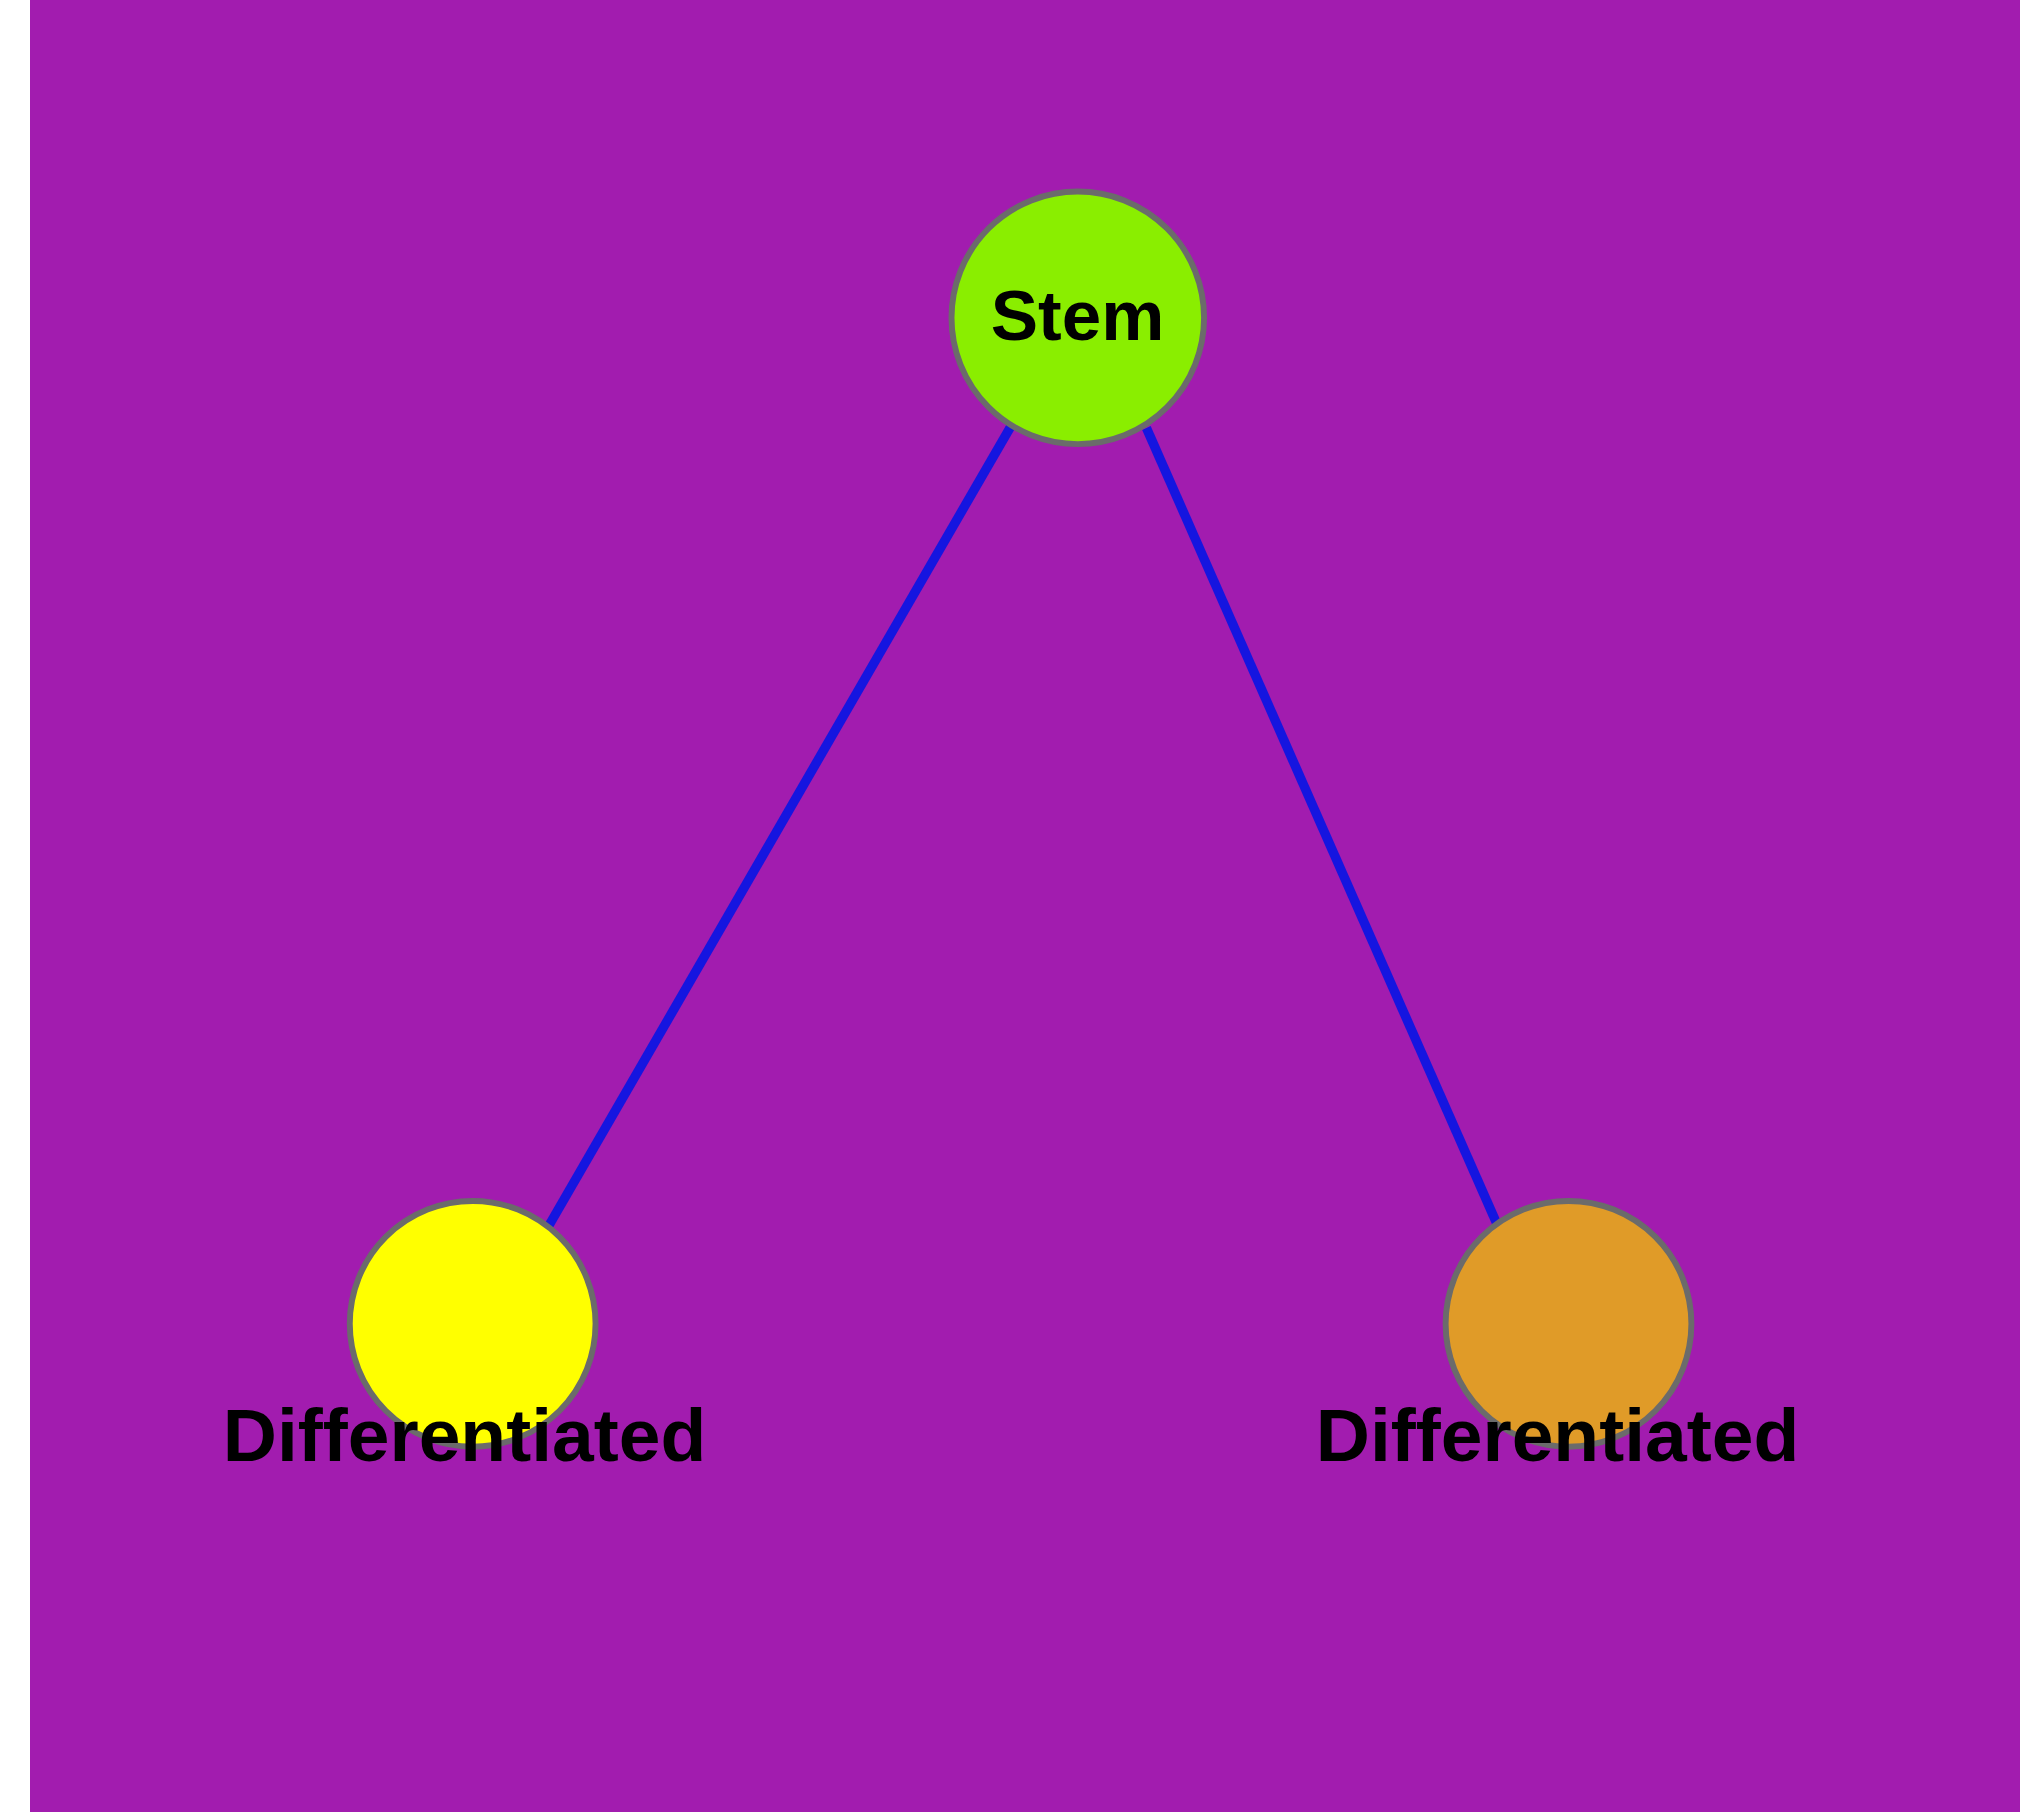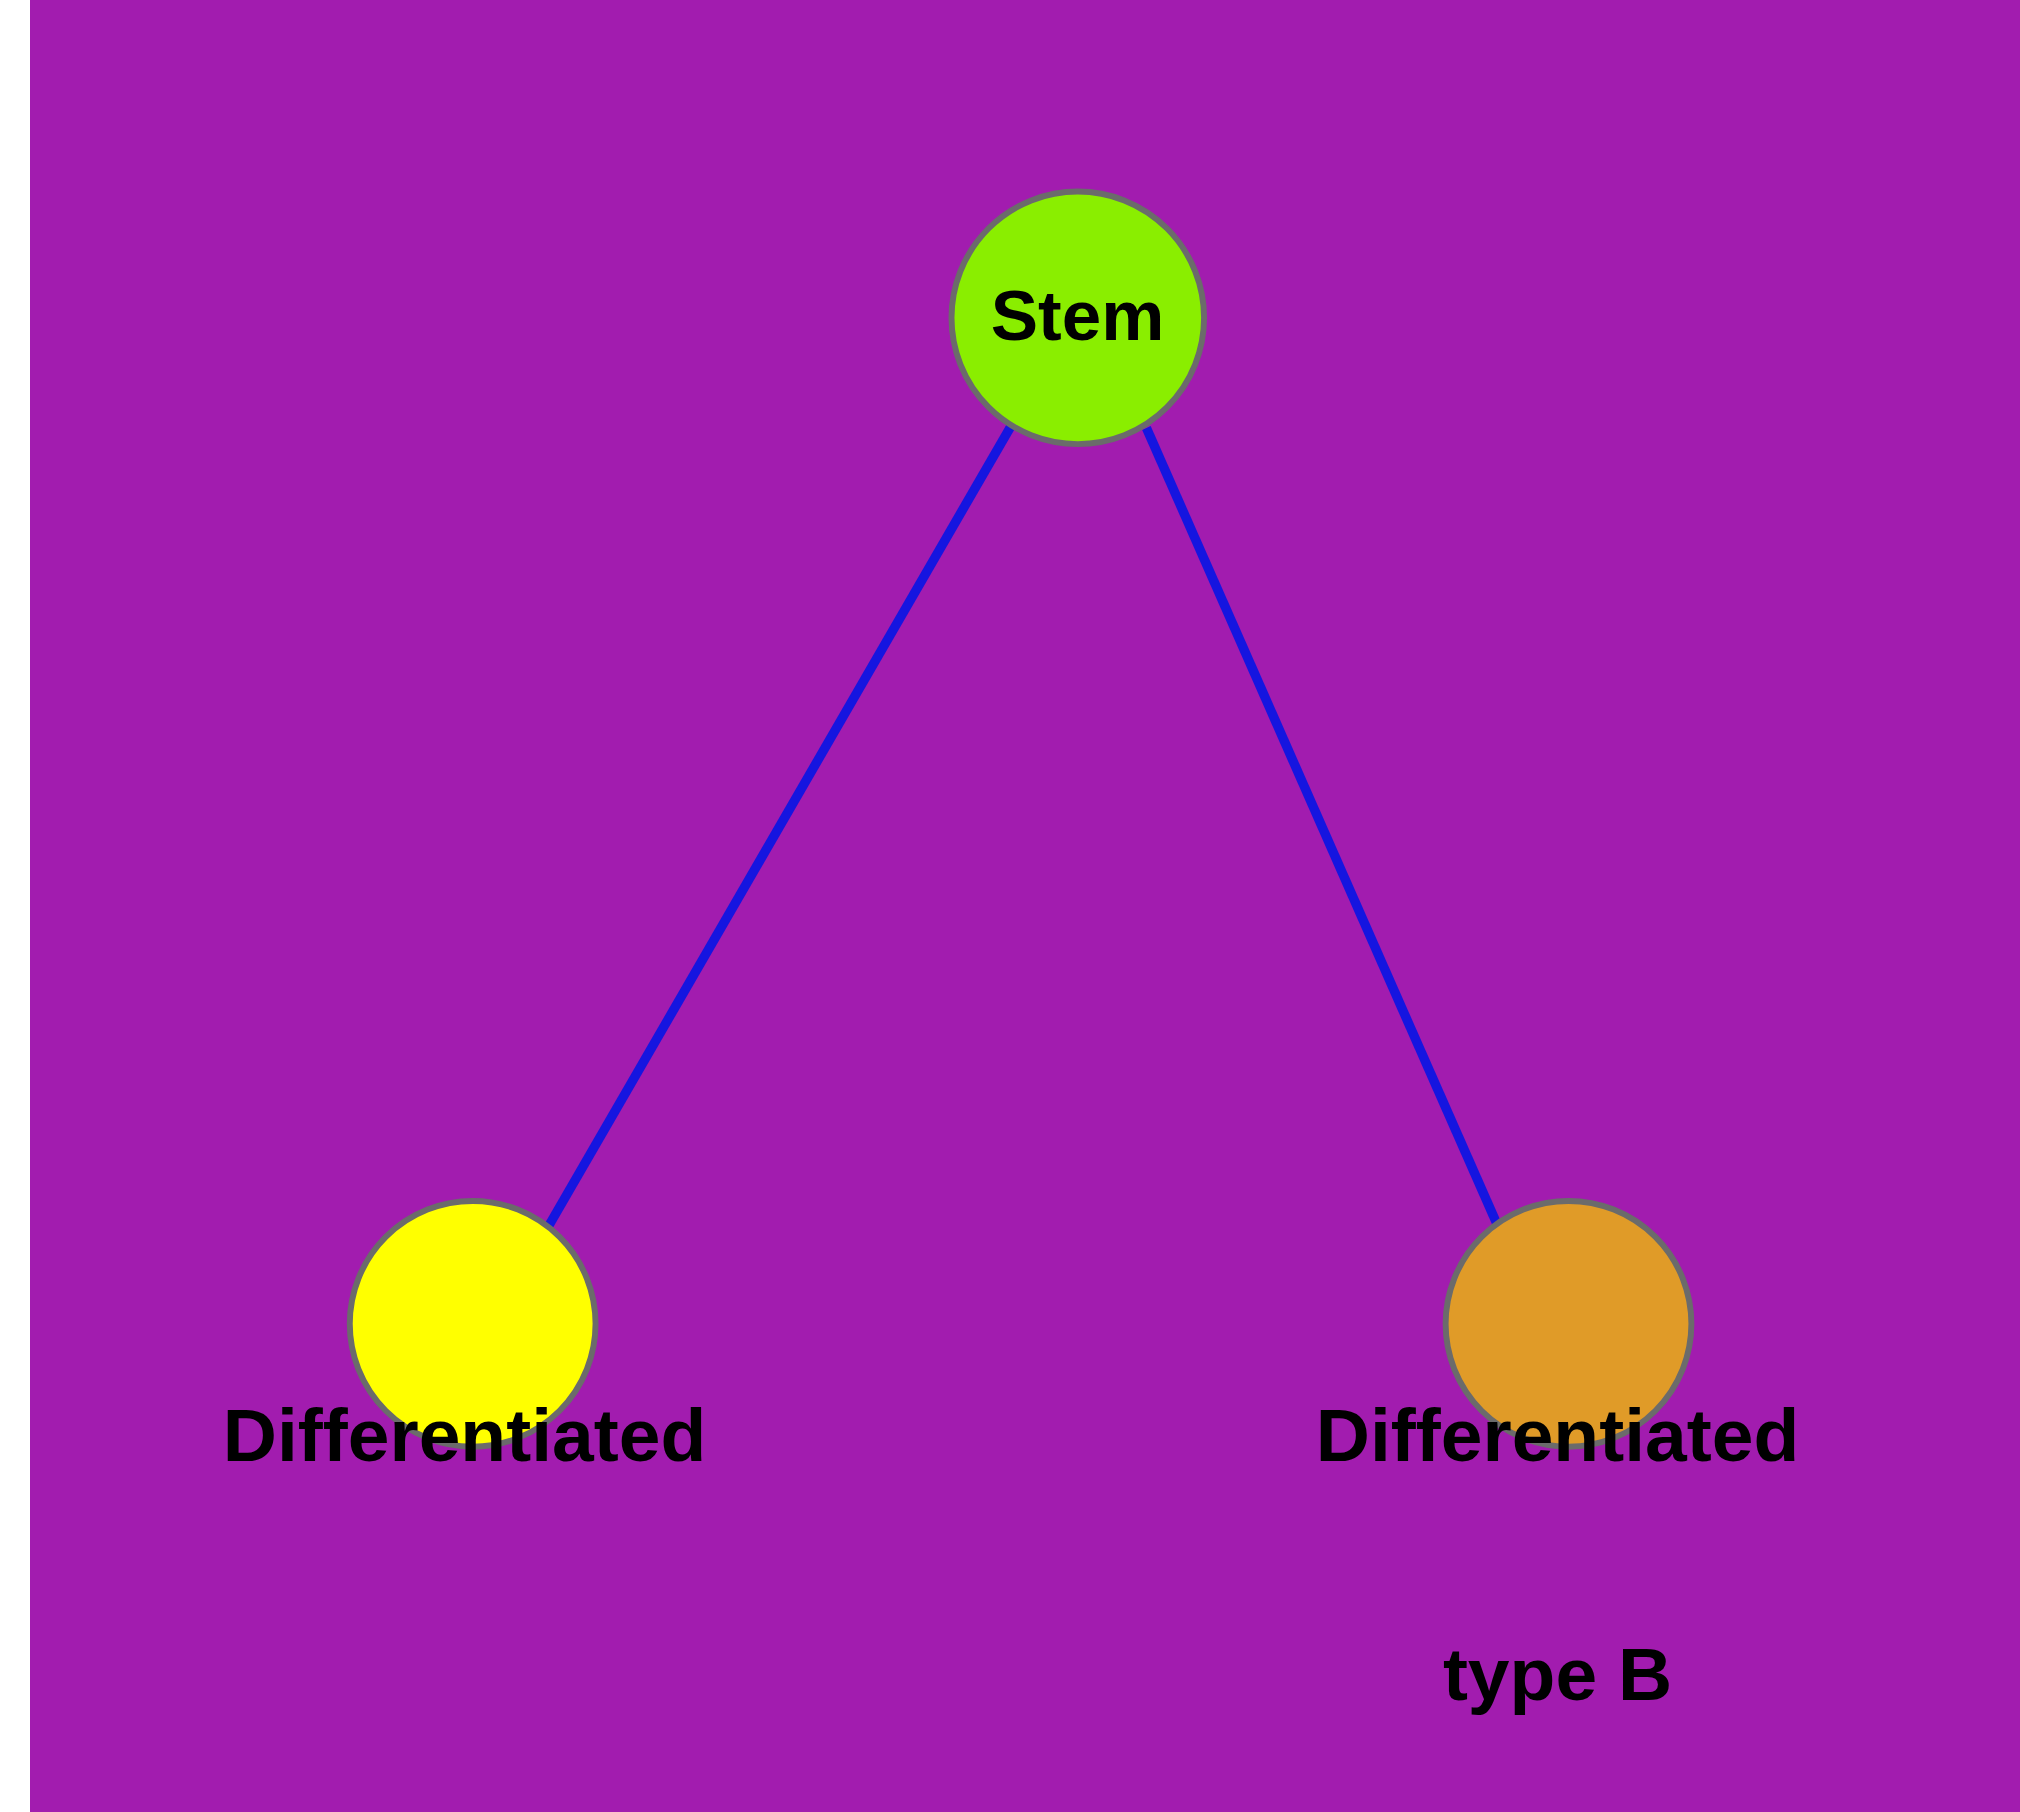--- a/index.html
+++ b/index.html
@@ -72,17 +72,16 @@
   </svg>
 
   <div class="node-label" id="label-stem">Stem</div>
 
   <div class="node-label" id="label-type-a">
     <div>Differentiated</div>
   </div>
 
   <div class="node-label" id="label-type-b">
     <div>Differentiated</div>
-    <div>type B</div>
   </div>
 
 </div>
 
 
 </body></html>

